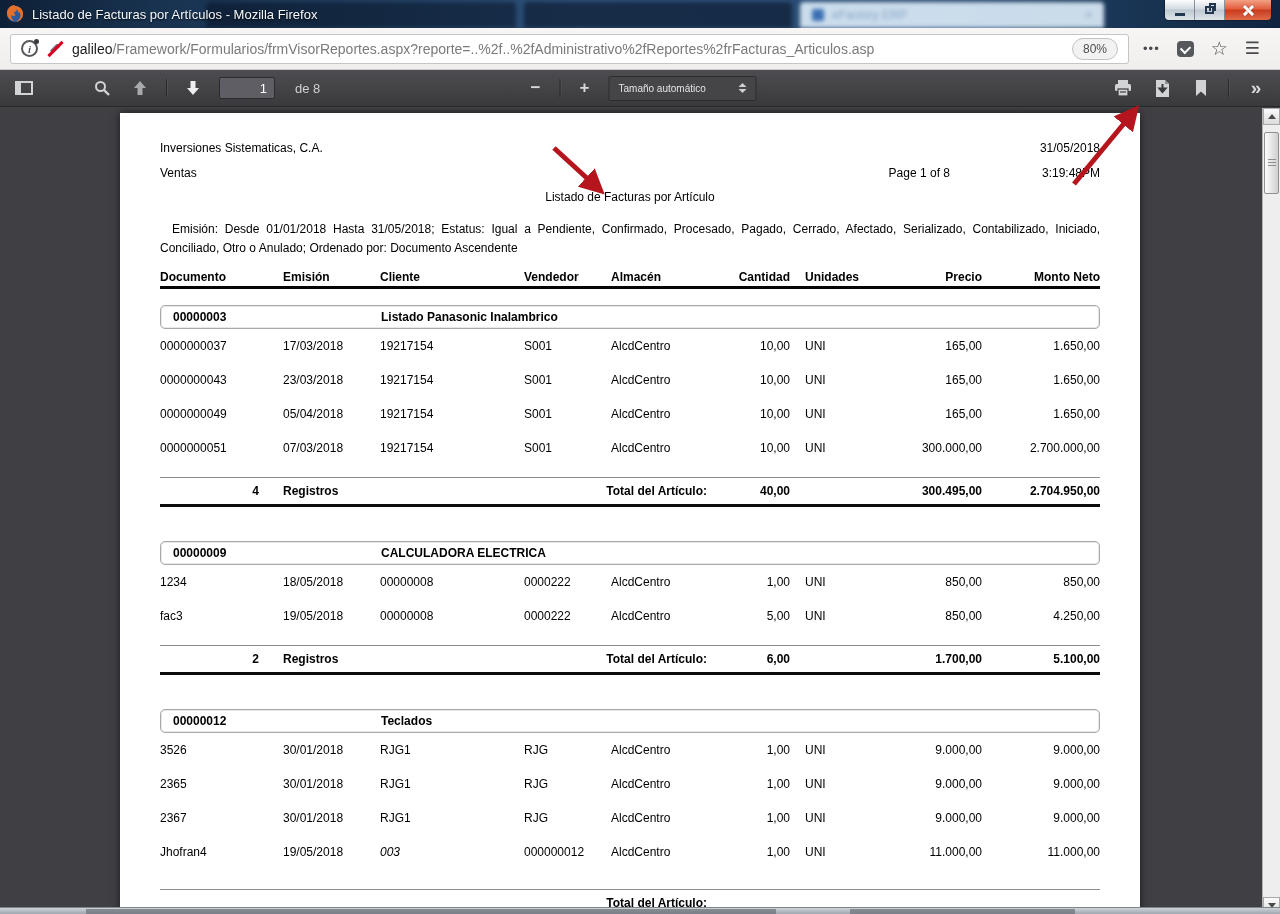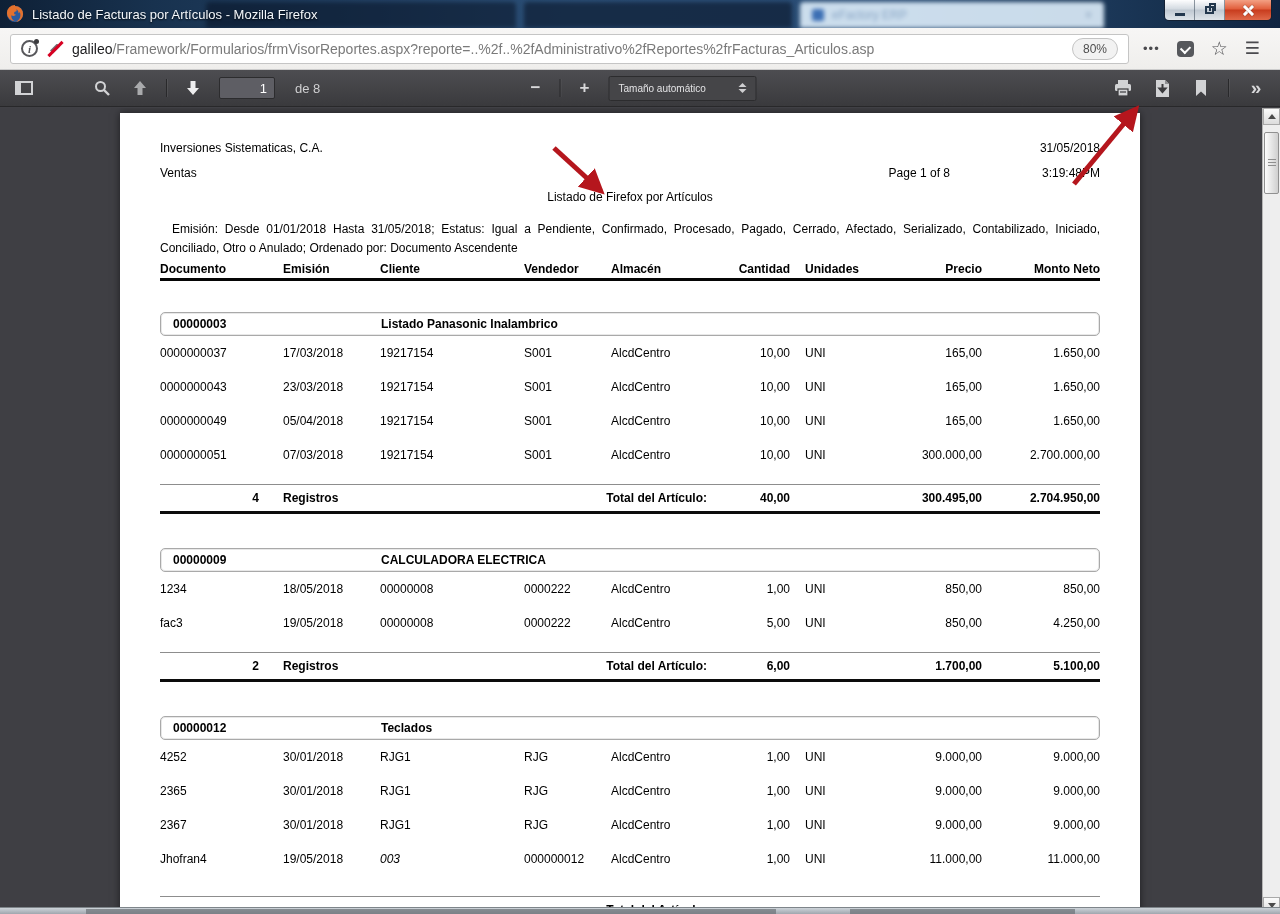--- a/index.html
+++ b/index.html
@@ -87,24 +87,24 @@
   .page { position:absolute; left:120px; top:5px; width:1020px; height:1400px; background:#fff;
     box-shadow:0 0 8px rgba(0,0,0,.55); padding:22px 40px 0 40px; color:#000; font-size:12px; }
 
   .h-line { display:flex; align-items:center; height:25px; }
   .flex1 { flex:1; }
   .w150r { width:150px; text-align:right; }
   .pagelab { text-align:right; }
   .doc-title-line { text-align:center; height:25px; line-height:25px; font-size:12px; }
   .criteria { margin-top:10px; text-align:justify; text-indent:12px; line-height:19px; font-size:12px; }
 
-  .thead { display:flex; margin-top:4px; border-bottom:3px solid #050505; padding-bottom:2px; font-weight:bold; }
+  .thead { display:flex; margin-top:12px; border-bottom:3px solid #050505; padding-bottom:2px; font-weight:bold; }
   .cell { flex:none; white-space:nowrap; overflow:hidden; }
   .al { text-align:left; } .ar { text-align:right; }
-  .group { margin-top:31px; }
+  .group { margin-top:16px; }
   .group + .group { margin-top:34px; }
   .group-hdr { height:24px; border:1px solid #a9a9a9; border-radius:5px; display:flex; align-items:center;
     padding:0 12px; font-weight:bold; box-shadow:inset 0 0 0 1px #e8e8e8; }
   .group-hdr .g-code { width:208px; }
   .trow { display:flex; align-items:center; height:34px; }
   .total-row { display:flex; align-items:center; margin-top:12px; border-top:1px solid #8d8d8d;
     border-bottom:3px solid #0c0c0c; padding:6px 0; font-weight:bold; }
   .total-row.partial { margin-top:20px; border-bottom:none; }
   .pr24 { padding-right:24px; }
 
@@ -264,21 +264,21 @@
 
       <div class="h-line">
         <span class="flex1">Inversiones Sistematicas, C.A.</span>
         <span class="w150r">31/05/2018</span>
       </div>
       <div class="h-line">
         <span class="flex1">Ventas</span>
         <span class="pagelab">Page 1 of 8</span>
         <span class="w150r">3:19:48PM</span>
       </div>
-      <div class="doc-title-line">Listado de Firefox por Artículos</div>
+      <div class="doc-title-line">Listado de Facturas por Artículo</div>
 
       <p class="criteria">Emisión: Desde 01/01/2018 Hasta 31/05/2018; Estatus: Igual a Pendiente, Confirmado, Procesado, Pagado, Cerrado, Afectado, Serializado, Contabilizado, Iniciado, Conciliado, Otro o Anulado; Ordenado por: Documento Ascendente</p>
 
       <div class="thead" id="thead">
           <span class="cell al" style="width: 123px;">Documento</span>
           <span class="cell al" style="width: 97px;">Emisión</span>
           <span class="cell al" style="width: 144px;">Cliente</span>
           <span class="cell al" style="width: 87px;">Vendedor</span>
           <span class="cell al" style="width: 96px;">Almacén</span>
           <span class="cell ar" style="width: 83px;">Cantidad</span>
@@ -384,21 +384,21 @@
               <span class="cell ar" style="width: 102px;">1.700,00</span>
               <span class="cell ar" style="width: 118px;">5.100,00</span>
             </div>
           </div>
           <div class="group">
             <div class="group-hdr">
               <span class="g-code">00000012</span>
               <span>Teclados</span>
             </div>
             <div class="trow">
-              <span class="cell al" style="width: 123px;">4252</span>
+              <span class="cell al" style="width: 123px;">3526</span>
               <span class="cell al" style="width: 97px;">30/01/2018</span>
               <span class="cell al" style="width: 144px;">RJG1</span>
               <span class="cell al" style="width: 87px;">RJG</span>
               <span class="cell al" style="width: 96px;">AlcdCentro</span>
               <span class="cell ar" style="width: 83px;">1,00</span>
               <span class="cell al" style="width: 90px; padding-left: 15px;">UNI</span>
               <span class="cell ar" style="width: 102px;">9.000,00</span>
               <span class="cell ar" style="width: 118px;">9.000,00</span>
             </div>
             <div class="trow">

